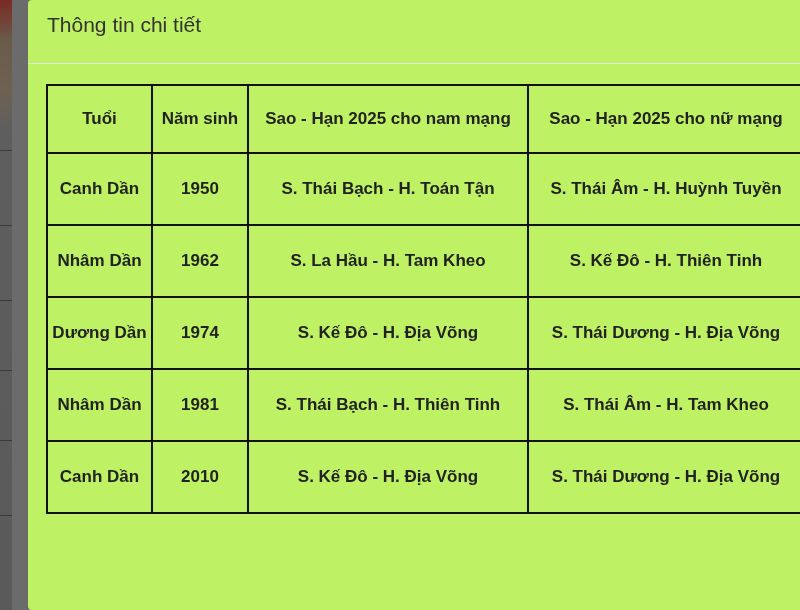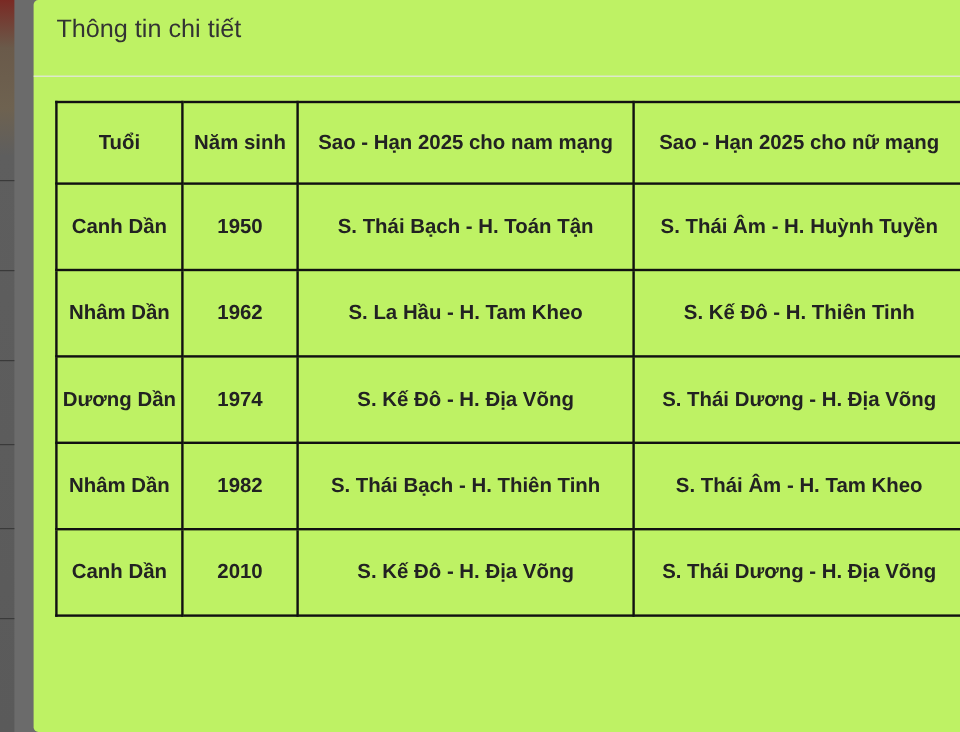--- a/index.html
+++ b/index.html
@@ -120,21 +120,21 @@
           <td>S. Kế Đô - H. Thiên Tinh</td>
         </tr>
         <tr>
           <td>Dương Dần</td>
           <td>1974</td>
           <td>S. Kế Đô - H. Địa Võng</td>
           <td>S. Thái Dương - H. Địa Võng</td>
         </tr>
         <tr>
           <td>Nhâm Dần</td>
-          <td>1982</td>
+          <td>1981</td>
           <td>S. Thái Bạch - H. Thiên Tinh</td>
           <td>S. Thái Âm - H. Tam Kheo</td>
         </tr>
         <tr>
           <td>Canh Dần</td>
           <td>2010</td>
           <td>S. Kế Đô - H. Địa Võng</td>
           <td>S. Thái Dương - H. Địa Võng</td>
         </tr>
       </tbody>

